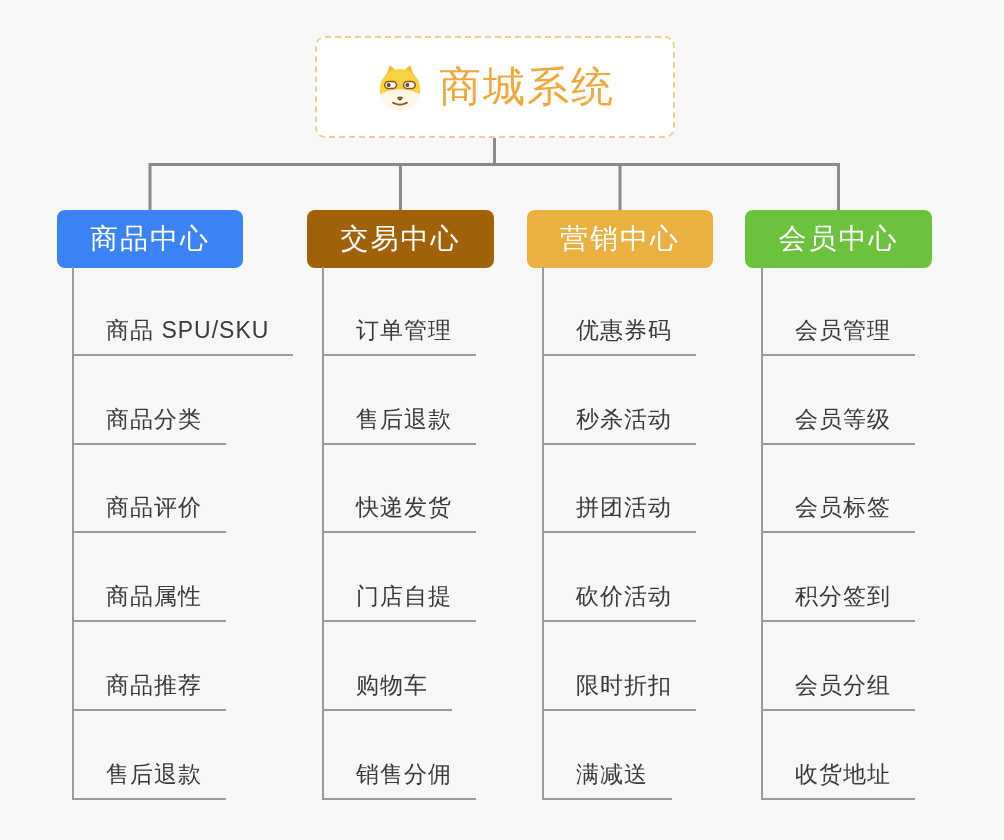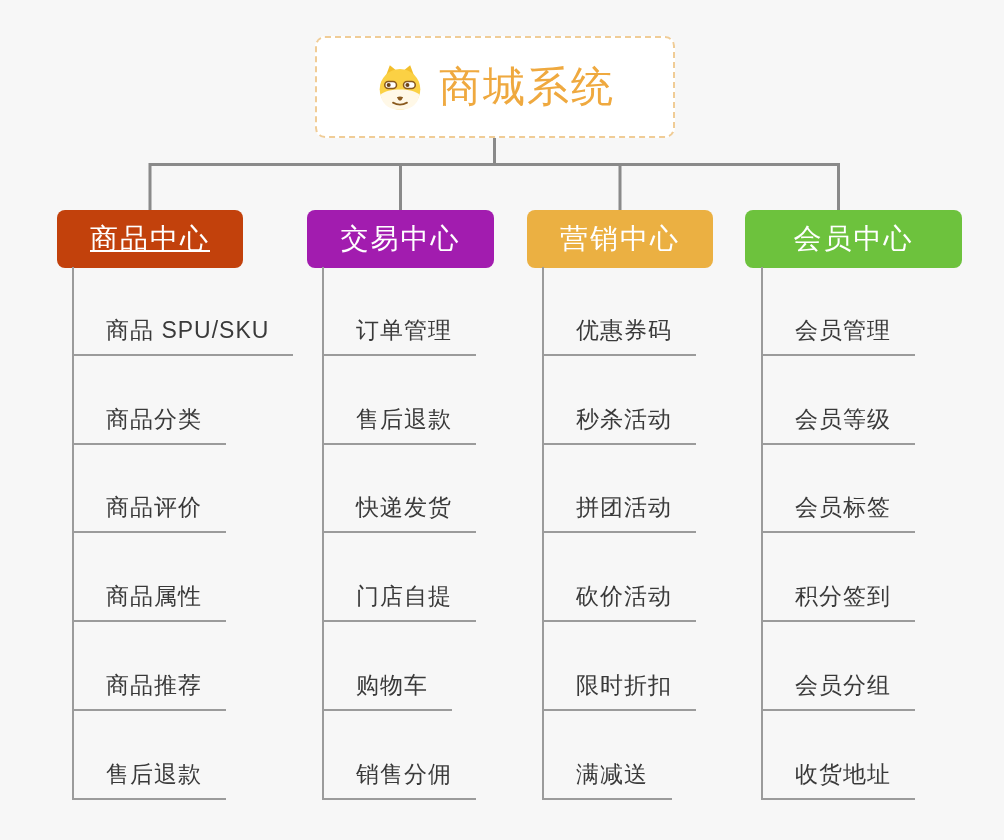--- a/index.html
+++ b/index.html
@@ -23,21 +23,21 @@
 
   
   .branch-node{
     position:absolute;top:210px;height:58px;box-sizing:border-box;
     border-radius:8px;color:#FFFFFF;font-size:28px;letter-spacing:2px;
     display:flex;align-items:center;justify-content:center;
   }
   .b0{left:57px;width:186px}
   .b1{left:307px;width:187px}
   .b2{left:527px;width:186px}
-  .b3{left:745px;width:217px}
+  .b3{left:745px;width:187px}
 
   
   .column{
     position:absolute;top:267px;
     border-left:2px solid #9B9B9B;
   }
   .c0{left:72px}.c1{left:322px}.c2{left:542px}.c3{left:761px}
   .child{
     height:88.8px;box-sizing:border-box;width:max-content;
     display:flex;align-items:flex-end;
@@ -69,22 +69,22 @@
       <rect x="12.5" y="25" width="15" height="9" rx="4.5" fill="#FFFFFF" stroke="#8A5A1E" stroke-width="2"></rect>
       <rect x="36.5" y="25" width="15" height="9" rx="4.5" fill="#FFFFFF" stroke="#8A5A1E" stroke-width="2"></rect>
       <circle cx="17.5" cy="29.5" r="2.6" fill="#6E4414"></circle>
       <circle cx="41.5" cy="29.5" r="2.6" fill="#6E4414"></circle>
       <path d="M28 45 Q32 43 36 45 Q34 49.5 32 49.5 Q30 49.5 28 45 Z" fill="#8A5A1E"></path>
       <path d="M23 52 Q32 57 41 52" stroke="#8A5A1E" stroke-width="2.2" fill="none" stroke-linecap="round"></path>
     </svg>
     <span class="root-title" style="color: rgb(239, 169, 63);">商城系统</span>
   </div>
 
-  <div class="branch-node b0" style="background-color: #c2410c; text-decoration: underline;">商品中心</div>
-  <div class="branch-node b1" style="background-color: #a21caf;">交易中心</div>
+  <div class="branch-node b0" style="background-color: #3b82f6;">商品中心</div>
+  <div class="branch-node b1" style="background-color: #a16207;">交易中心</div>
   <div class="branch-node b2" style="background-color: rgb(235, 176, 66);">营销中心</div>
   <div class="branch-node b3" style="background-color: rgb(109, 194, 61);">会员中心</div>
 
   <div class="column c0">
     <div class="child">商品 SPU/SKU</div>
     <div class="child">商品分类</div>
     <div class="child">商品评价</div>
     <div class="child">商品属性</div>
     <div class="child">商品推荐</div>
     <div class="child">售后退款</div>

